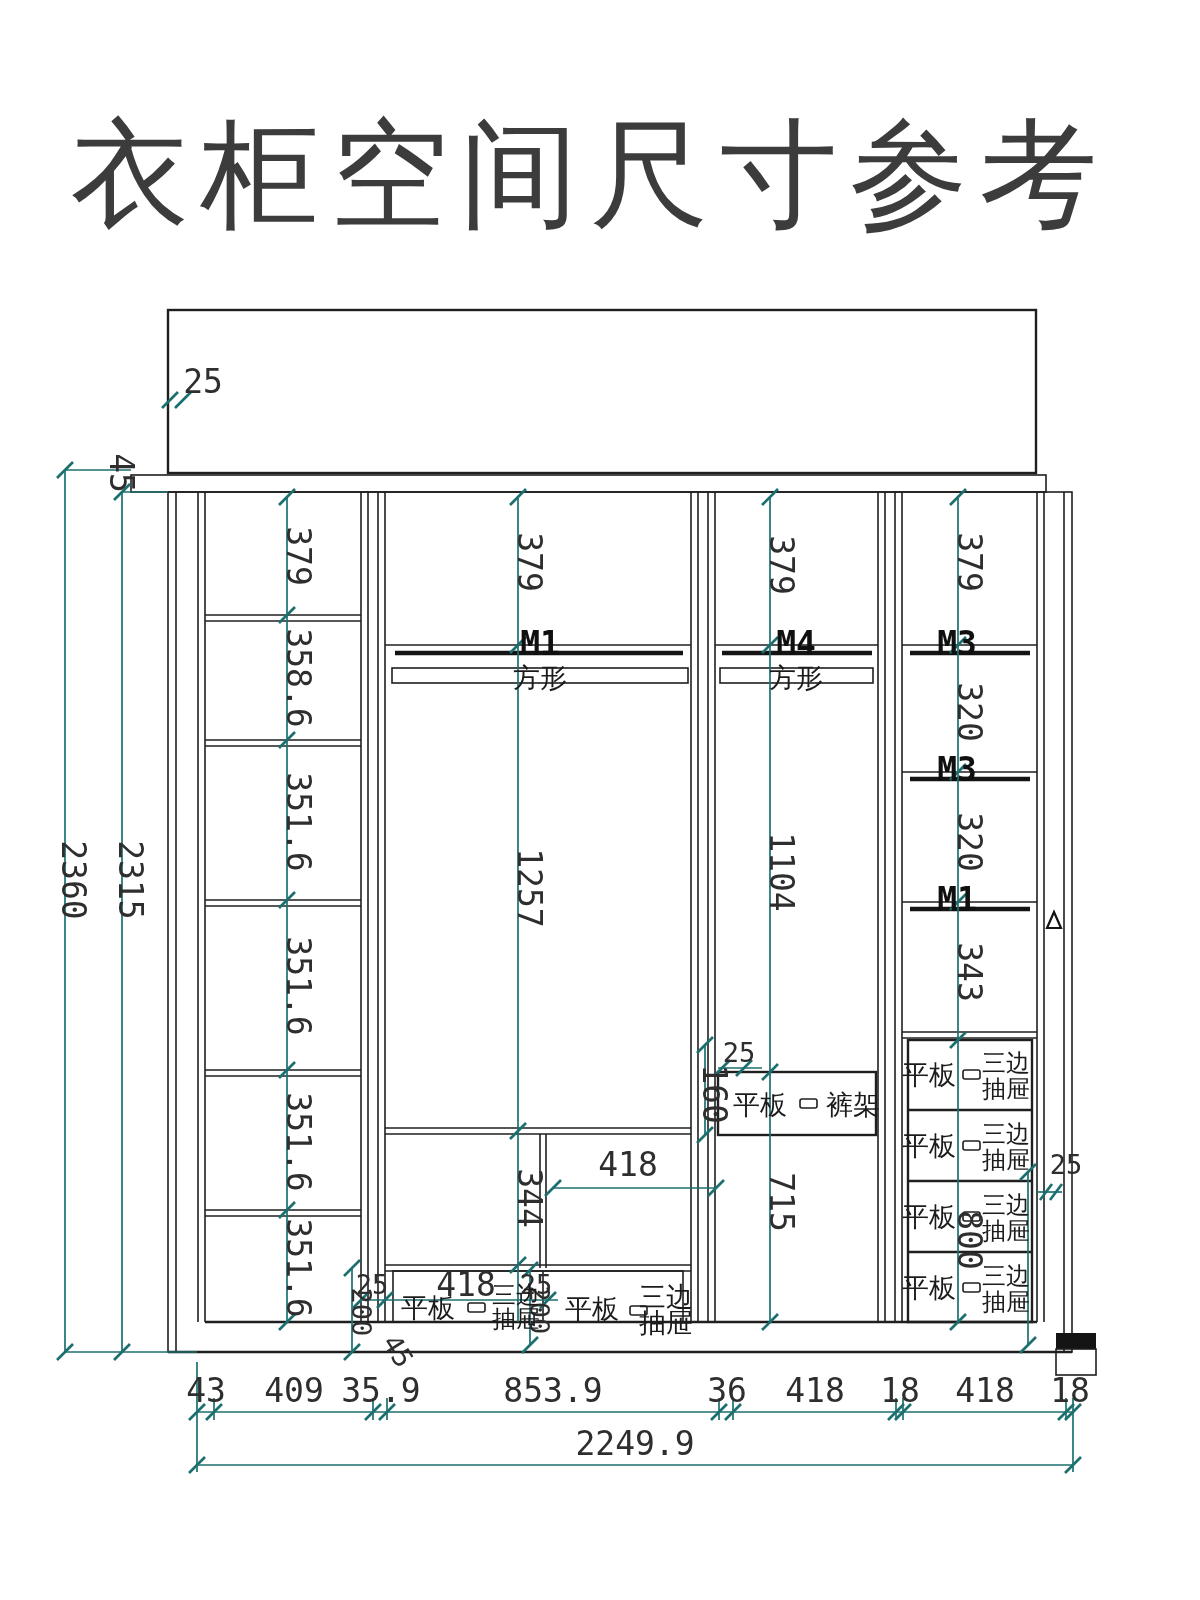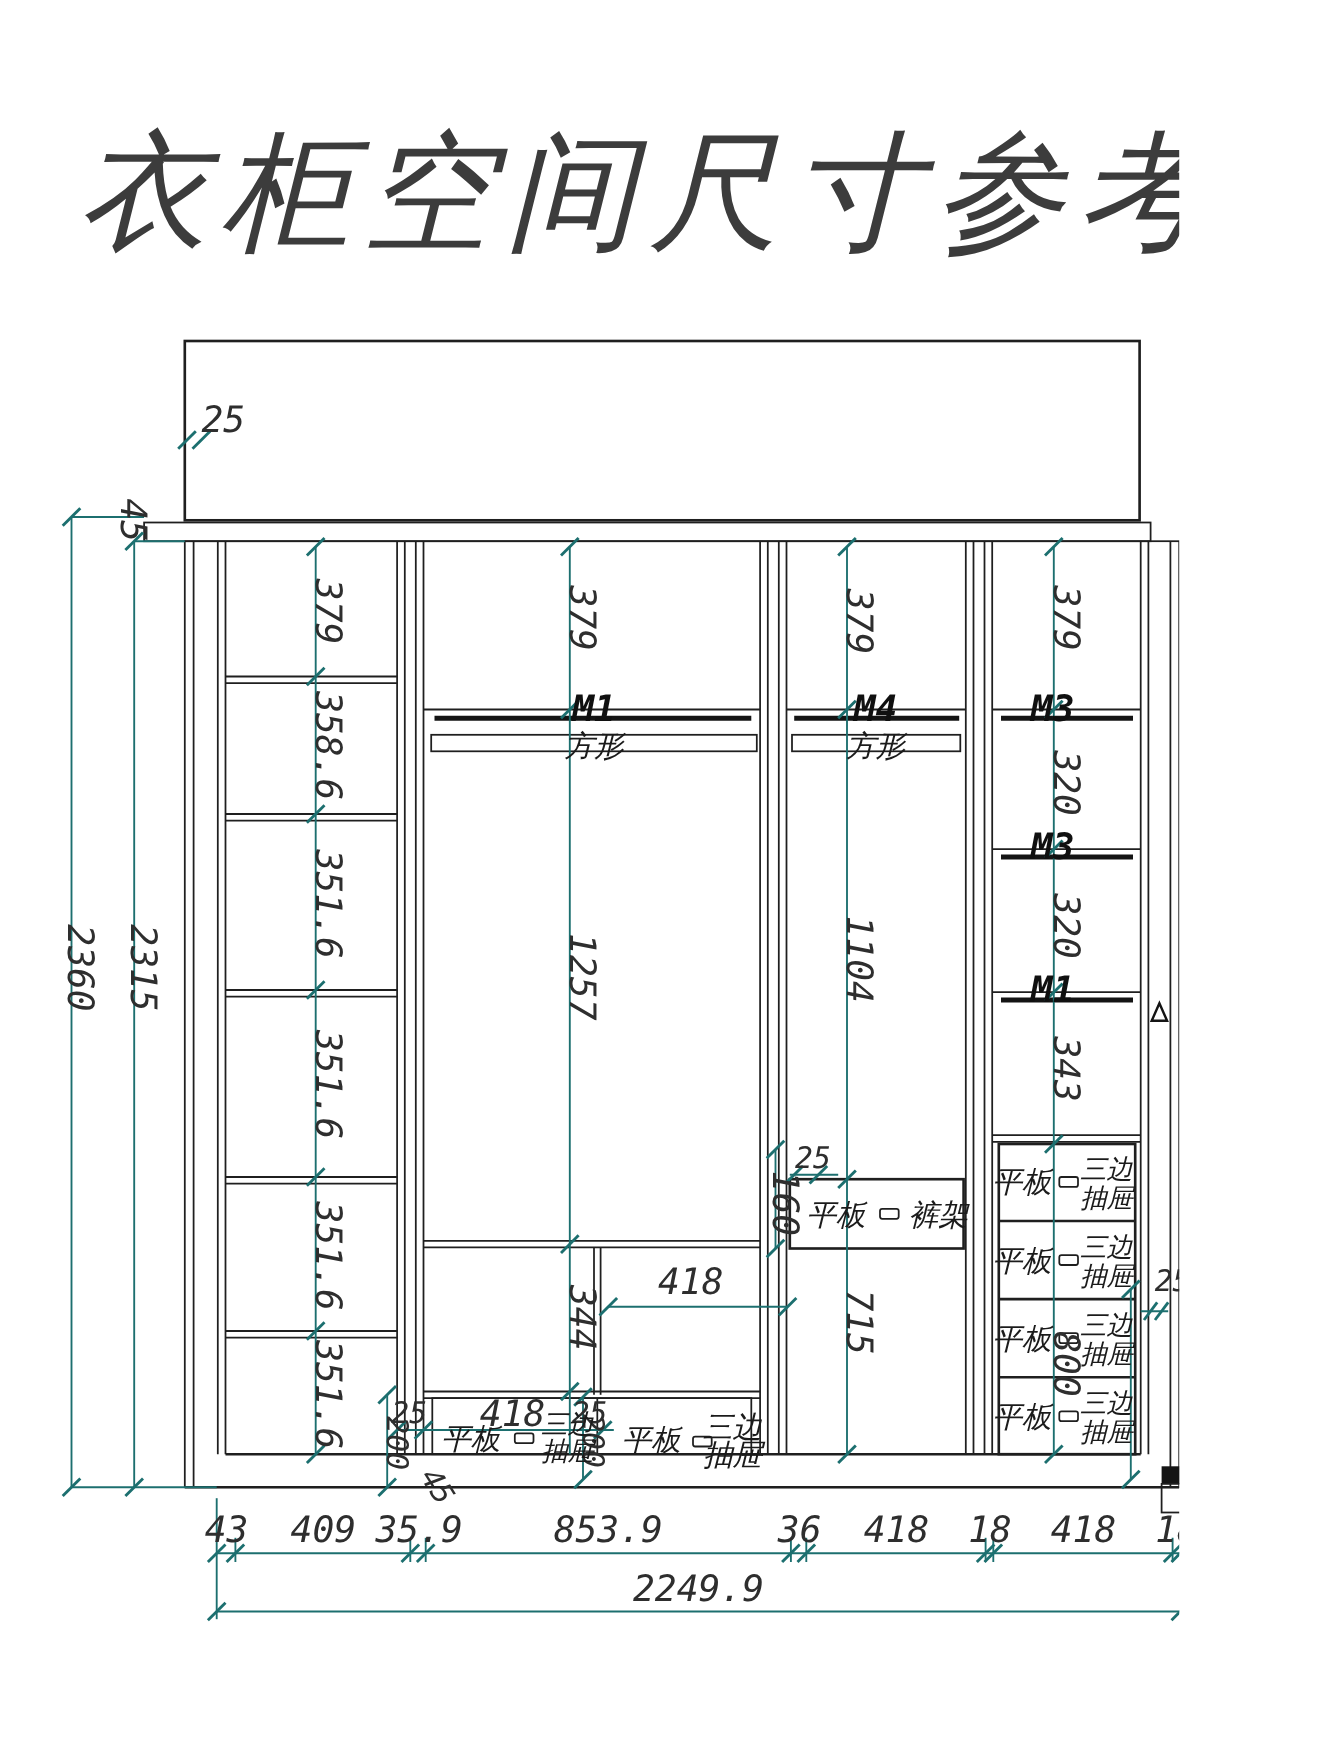--- a/index.html
+++ b/index.html
@@ -1,17 +1,17 @@
 <!DOCTYPE html>
 <html><head>
 <meta charset="utf-8">
 <style>
   html,body{margin:0;padding:0;background:#ffffff;}
-  .page{position:relative;width:1072px;height:1600px;background:#fff;overflow:hidden;
-        font-family:"DejaVu Sans",sans-serif;font-style:italic;}
+  .page{position:relative;width:1200px;height:1600px;background:#fff;overflow:hidden;
+        font-family:"DejaVu Sans",sans-serif;}
   .title{position:absolute;left:0;top:96px;width:1180px;text-align:center;
          font-family:"DejaVu Serif","Liberation Serif",serif;
          font-size:118px;letter-spacing:0.10em;color:#3c3c3c;font-weight:500;}
   svg{position:absolute;left:0;top:0;}
   .ln{stroke:#1f1f1f;stroke-width:1.6;fill:none;}
   .ln2{stroke:#1f1f1f;stroke-width:2.4;fill:none;}
   .lnb{stroke:#141414;stroke-width:4.5;fill:none;}
   .dl{stroke:#1c6f6f;stroke-width:1.7;fill:none;}
   .tk{stroke:#1c6f6f;stroke-width:2.6;fill:none;}
   text{fill:#2e2e2e;}

